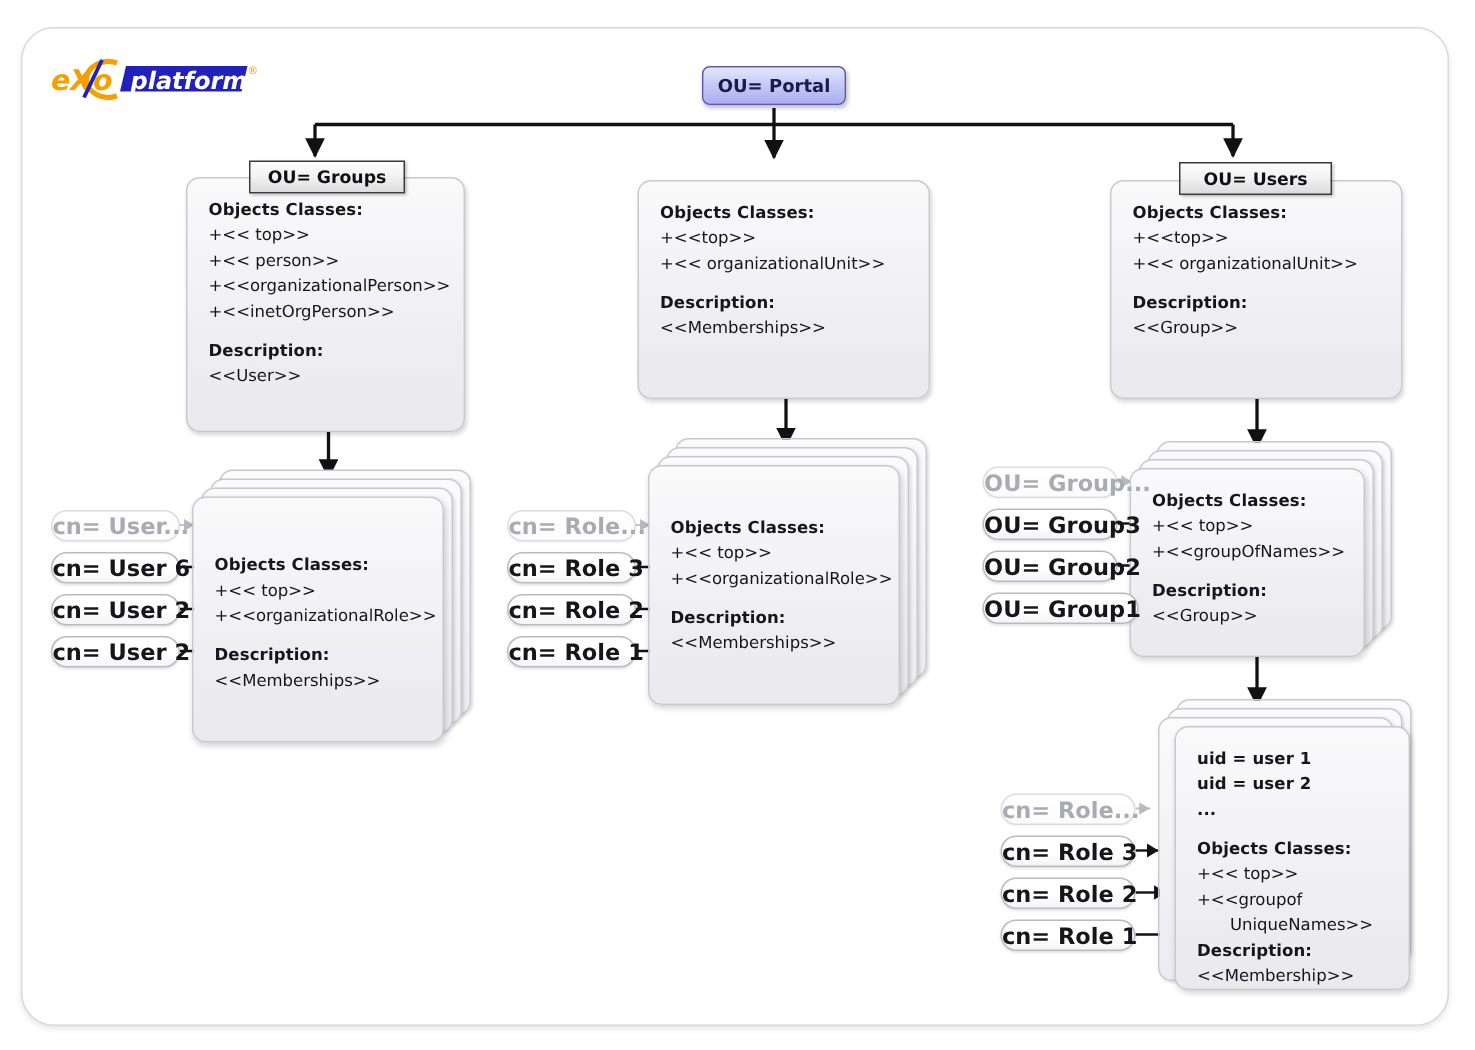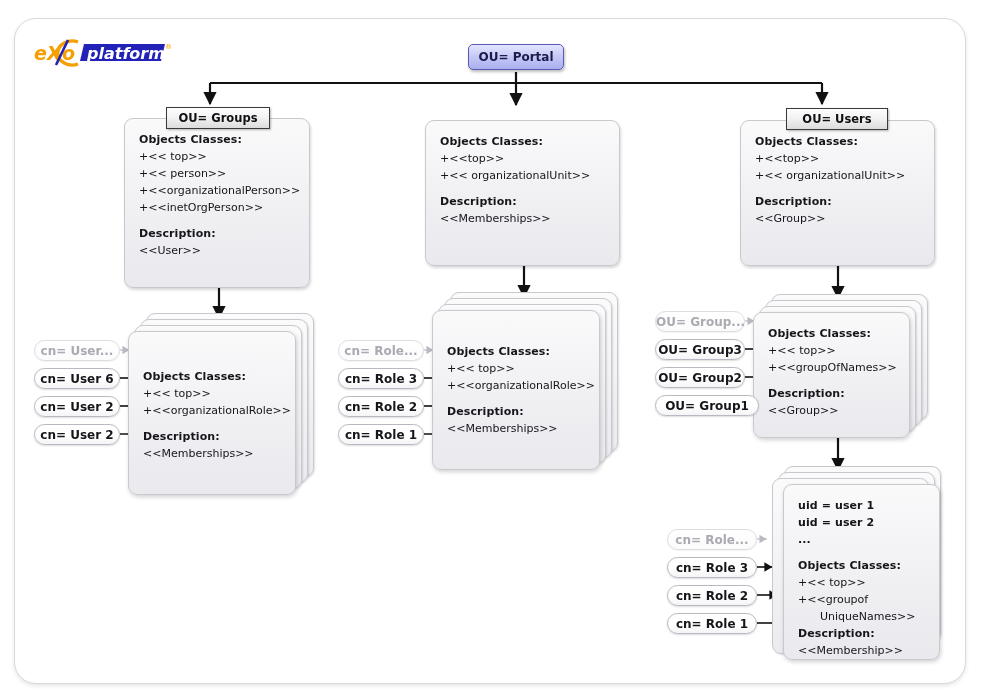--- a/index.html
+++ b/index.html
@@ -112,21 +112,21 @@
     box-shadow: 1px 2px 4px rgba(0,0,0,0.18);
     background: linear-gradient(180deg,#fafafb 0%, #f0f0f3 55%, #e9e9ee 100%);
   }
 
   
   .pill {
     position: absolute;
     height: 21px;
     line-height: 20px;
     text-align: center;
-    font-size: 12px;
+    font-size: 15px;
     font-weight: bold;
     color: #15151a;
     background: linear-gradient(180deg,#ffffff 0%, #ffffff 55%, #f4f4f6 100%);
     border: 1px solid #b9b9c2;
     border-radius: 11px;
     box-sizing: border-box;
     box-shadow: 0 1px 2px rgba(0,0,0,0.14);
     white-space: nowrap;
     z-index: 5;
   }

